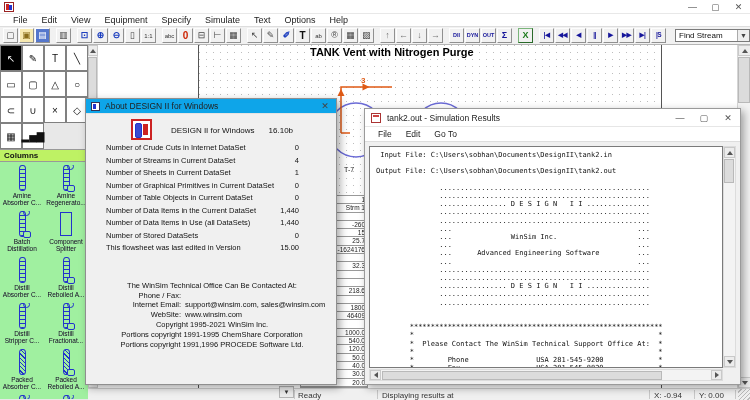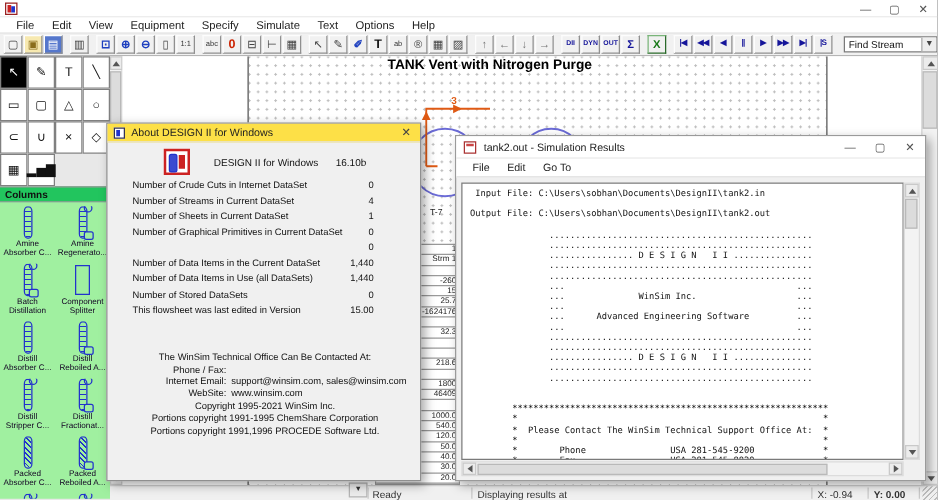--- a/index.html
+++ b/index.html
@@ -35,21 +35,21 @@
   .g-folder{color:#8a6d1a;background:#f7e9b0;}
   .g-save{color:#fff;background:#5577cc;}
   .findcombo{margin-left:8px;width:128px;height:13px;background:#fff;border:1px solid #7a7a7a;display:flex;align-items:center;position:relative;}
   .findcombo .val{font-size:8px;padding-left:3px;color:#111;}
   .findcombo .dd{position:absolute;right:0;top:0;width:12px;height:11px;border-left:1px solid #aaa;display:flex;align-items:center;justify-content:center;font-size:7px;color:#444;background:#eee;}
   
   .palette{position:absolute;left:0;top:45px;width:88px;height:355px;background:#e8e8e8;}
   .toolgrid{display:grid;grid-template-columns:repeat(4,22px);grid-auto-rows:26px;}
   .toolcell{border:1px solid #808080;background:#fff;display:flex;align-items:center;justify-content:center;font-size:10px;color:#111;}
   .toolcell[data-sel="true"]{background:#000;color:#fff;}
-  .colhdr{height:13px;background:#22c55e;border-top:1px solid #999;border-bottom:1px solid #999;font-size:8px;font-weight:bold;display:flex;align-items:center;padding-left:4px;color:#111;}
+  .colhdr{height:13px;background:#bef264;border-top:1px solid #999;border-bottom:1px solid #999;font-size:8px;font-weight:bold;display:flex;align-items:center;padding-left:4px;color:#111;}
   .eqlist{background:var(--c-green);height:237px;overflow:hidden;padding-top:3px;display:grid;grid-template-columns:44px 44px;grid-auto-rows:46px;}
   .eqitem{text-align:center;overflow:hidden;}
   .eqicon{position:relative;width:15px;height:26px;margin:0 auto;}
   .eqicon .body{position:absolute;left:4px;top:0;width:7px;height:26px;border:1px solid var(--c-blue);border-radius:3px/4px;background:repeating-linear-gradient(to bottom,transparent 0 3px,var(--c-blue) 3px 4px);background-clip:padding-box;}
   .eqicon[data-icon~="rect"] .body{border-radius:0;background:none;width:12px;left:1px;top:1px;height:24px;}
   .eqicon[data-icon~="packed"] .body{background:repeating-linear-gradient(45deg,transparent 0 2px,var(--c-blue) 2px 3px);}
   .eqicon[data-icon~="top"]:before{content:"";position:absolute;right:0;top:-2px;width:5px;height:5px;border:1px solid var(--c-blue);border-radius:50%;background:var(--c-green);}
   .eqicon[data-icon~="bot"]:after{content:"";position:absolute;right:-1px;bottom:-1px;width:6px;height:5px;border:1px solid var(--c-blue);border-radius:2px;background:var(--c-green);}
   .eqlabel{font-size:6.5px;line-height:7px;color:#102;margin-top:1px;}
   
@@ -71,21 +71,21 @@
   .vscroll-right{position:absolute;right:0;top:45px;width:13px;height:343px;background:#f3f3f3;border-left:1px solid #d5d5d5;}
   .vscroll-right .sb-btn{width:13px;}
   
   .statusbar{position:absolute;left:88px;right:0;top:388px;height:12px;background:#f0f0f0;border-top:1px solid #cfcfcf;font-size:8px;color:#333;}
   .sb-sep{position:absolute;top:1px;bottom:1px;width:1px;background:#c8c8c8;}
   .sb-text{position:absolute;top:2px;}
   .grip{position:absolute;right:0;top:0;width:12px;height:12px;background:repeating-linear-gradient(135deg,transparent 0 2px,#bbb 2px 3px);}
   .sheetdd{position:absolute;left:279px;top:386px;width:15px;height:12px;background:#ececec;border:1px solid #b5b5b5;display:flex;align-items:center;justify-content:center;font-size:6px;color:#333;z-index:20;}
   
   .dialog{position:absolute;left:85px;top:98px;width:252px;height:287px;background:#f0f0f0;border:1px solid #8f8f8f;box-shadow:3px 3px 8px rgba(0,0,0,.35);z-index:30;}
-  .dlg-title{height:15px;background:#fde047;display:flex;align-items:center;border-bottom:1px solid #e3e3e3;}
+  .dlg-title{height:15px;background:#0ea5e9;display:flex;align-items:center;border-bottom:1px solid #e3e3e3;}
   .dlg-ico{width:9px;height:9px;margin:0 5px;border:1px solid #335;position:relative;background:#fff;}
   .dlg-ico:before{content:"";position:absolute;left:1px;top:1px;width:3px;height:5px;background:#2233cc;}
   .dlg-title .t{font-size:8.5px;color:#222;}
   .dlg-close{margin-left:auto;width:22px;text-align:center;font-size:9px;color:#444;}
   .logo{position:absolute;left:45px;top:20px;width:21px;height:21px;border:2px solid #cc2222;background:#fff;}
   .logo:before{content:"";position:absolute;left:2px;top:2px;width:5px;height:13px;border:1px solid #2233cc;border-radius:2px;background:#3a4ad0;}
   .logo:after{content:"";position:absolute;right:2px;top:3px;width:5px;height:11px;background:#cc2222;}
   .appline{position:absolute;left:85px;top:27px;font-size:8px;color:#111;}
   .appline .ver{margin-left:14px;}
   .stats{position:absolute;left:0;top:44px;width:252px;}
@@ -367,21 +367,21 @@
   <div class="sheetdd">▼</div>
 
   <div class="statusbar">
     <div class="sb-sep" style="left:206px;"></div>
     <div class="sb-text" style="left:210px;">Ready</div>
     <div class="sb-sep" style="left:289px;"></div>
     <div class="sb-text" style="left:294px;">Displaying results at</div>
     <div class="sb-sep" style="left:561px;"></div>
     <div class="sb-text" style="left:566px;">X: -0.94</div>
     <div class="sb-sep" style="left:606px;"></div>
-    <div class="sb-text" style="left:611px;font-weight:bold;">Y: 0.00</div>
+    <div class="sb-text" style="left:611px;">Y: 0.00</div>
     <div class="sb-sep" style="left:647px;"></div>
     <div class="grip"></div>
   </div>
 
   <div class="dialog">
     <div class="dlg-title">
       <div class="dlg-ico"></div>
       <div class="t">About DESIGN II for Windows</div>
       <div class="dlg-close">✕</div>
     </div>
@@ -407,20 +407,21 @@
           <span>Number of Sheets in Current DataSet</span>
           <span class="v">1</span>
         </div>
 
         <div class="statrow">
           <span>Number of Graphical Primitives in Current DataSet</span>
           <span class="v">0</span>
         </div>
 
         <div class="statrow">
+          <span>Number of Table Objects in Current DataSet</span>
           <span class="v">0</span>
         </div>
 
         <div class="statrow">
           <span>Number of Data Items in the Current DataSet</span>
           <span class="v">1,440</span>
         </div>
 
         <div class="statrow">
           <span>Number of Data Items in Use (all DataSets)</span>

